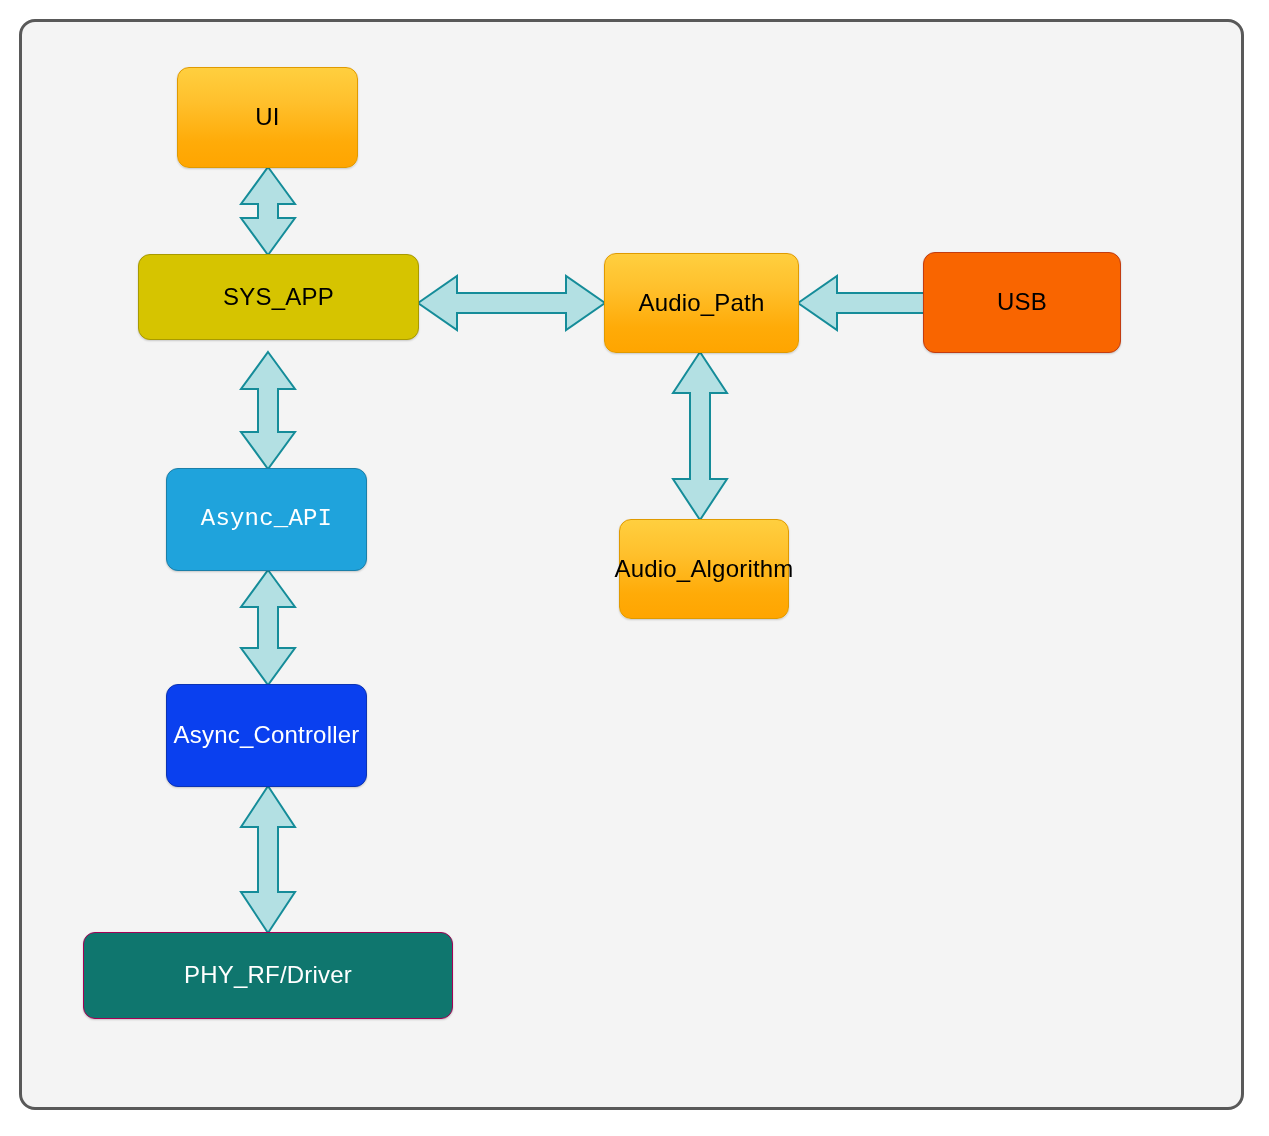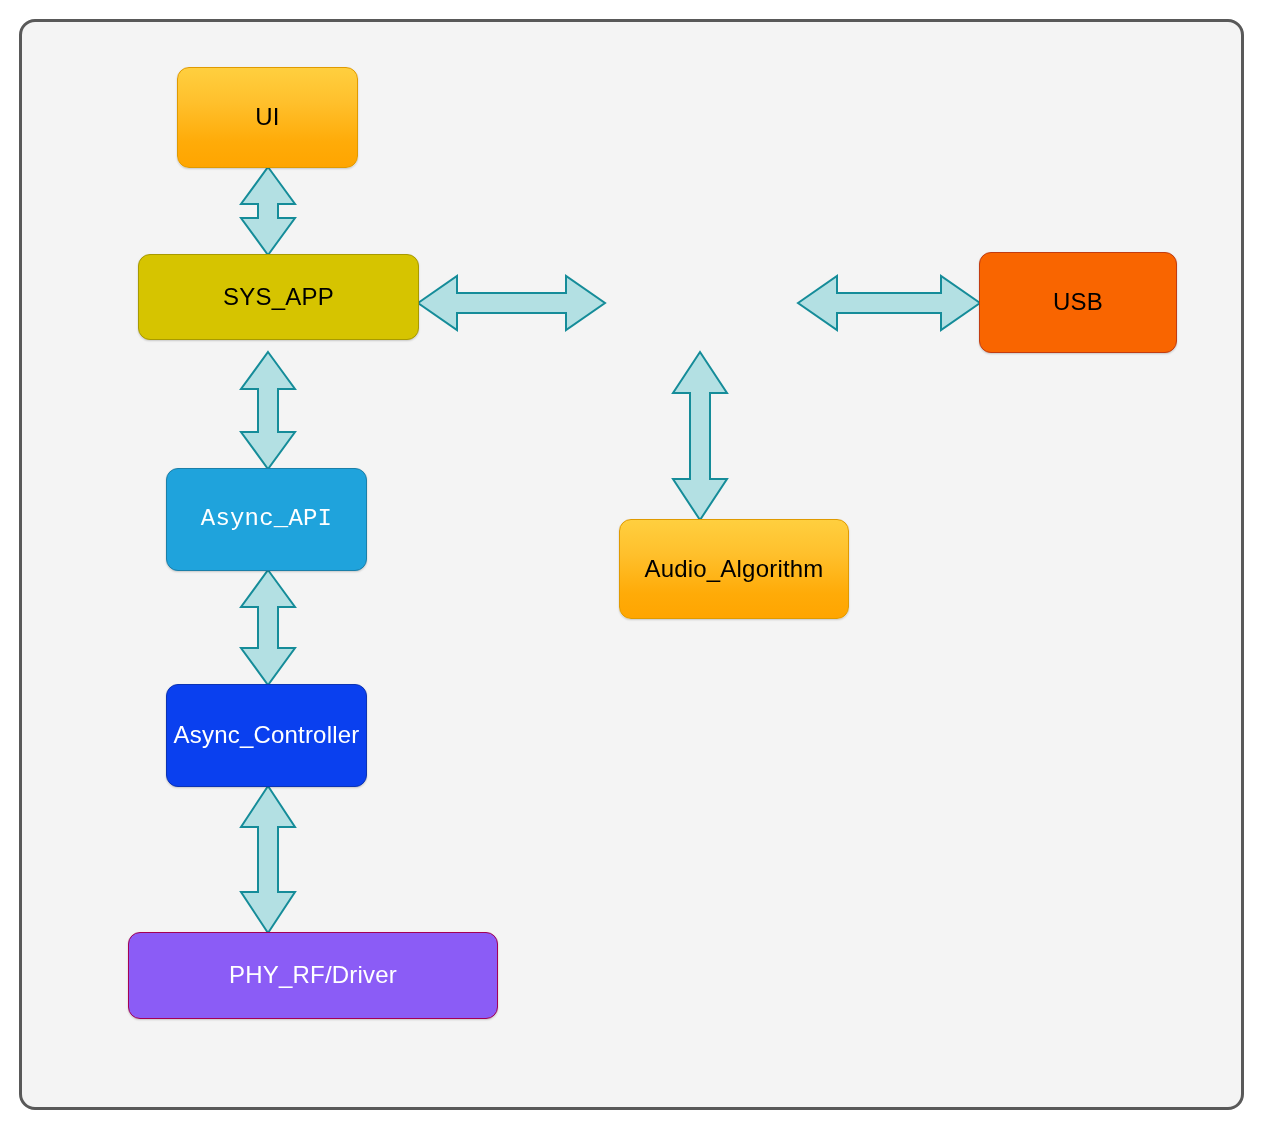--- a/index.html
+++ b/index.html
@@ -74,25 +74,24 @@
     color: #ffffff;
     box-shadow: 0 1px 2px rgba(0,0,0,0.18);
   }
   .theme-blue {
     background: #0a40ef;
     border: 1px solid #0b33b4;
     color: #ffffff;
     box-shadow: 0 1px 2px rgba(0,0,0,0.18);
   }
   .theme-magenta {
-    background: #8b5cf6;
+    background: #0f766e;
     border: 1px solid #a30055;
     color: #ffffff;
     box-shadow: 0 1px 2px rgba(0,0,0,0.18);
-    margin-left: 45px;
   }
   .arrow {
     position: absolute;
     z-index: 2;
   }
   .arrow svg {
     display: block;
     overflow: visible;
   }
   .arrow polygon {
@@ -152,26 +151,29 @@
   </div>
 
   <div class="node theme-amber" style="left:177px; top:67px; width:181px; height:101px;">
     <span class="label">UI</span>
   </div>
 
   <div class="node theme-yellow" style="left:138px; top:254px; width:281px; height:86px;">
     <span class="label">SYS_APP</span>
   </div>
 
+  <div class="node theme-amber" style="left:604px; top:253px; width:195px; height:100px;">
+    <span class="label">Audio_Path</span>
+  </div>
 
-  <div class="node theme-orange" style="left:979px; top:252px; width:198px; height:101px;text-align:right;">
+  <div class="node theme-orange" style="left:923px; top:252px; width:198px; height:101px;text-align:right;">
     <span class="label">USB</span>
   </div>
 
-  <div class="node theme-amber" style="left:619px; top:519px; width:230px; height:100px;">
+  <div class="node theme-amber" style="left:619px; top:519px; width:170px; height:100px;">
     <span class="label">Audio_Algorithm</span>
   </div>
 
   <div class="node theme-lightblue" style="left:166px; top:468px; width:201px; height:103px;font-family:Liberation Mono, monospace;">
     <span class="label">Async_API</span>
   </div>
 
   <div class="node theme-blue" style="left:166px; top:684px; width:201px; height:103px;">
     <span class="label">Async_Controller</span>
   </div>

